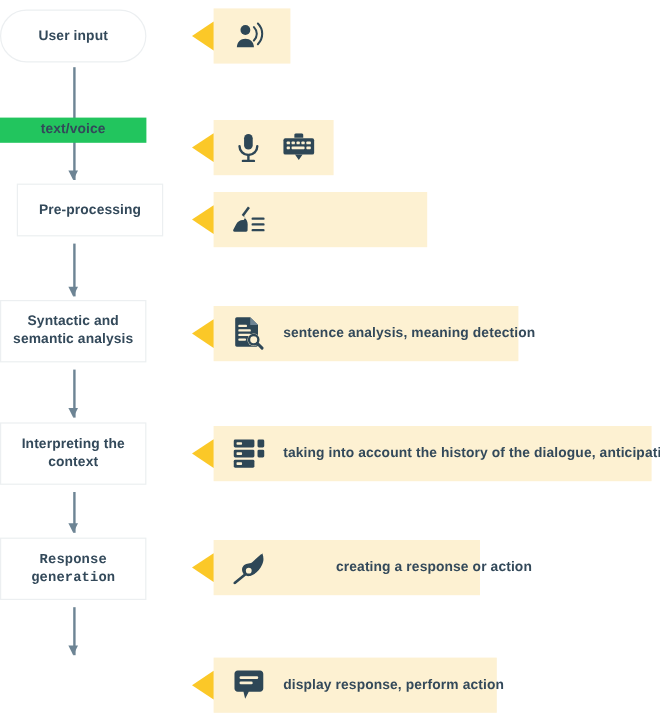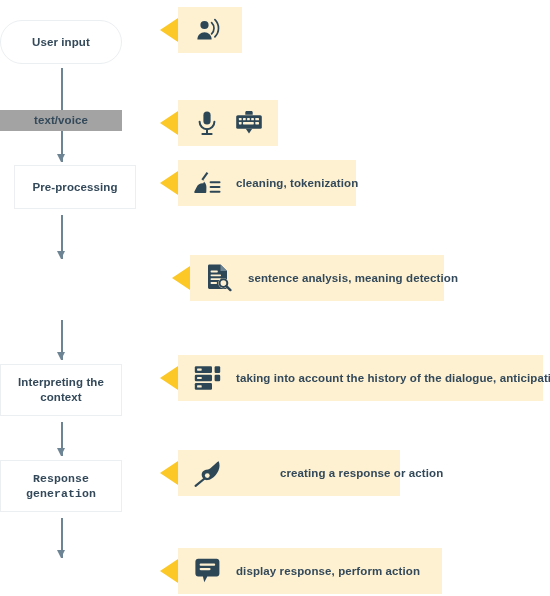--- a/index.html
+++ b/index.html
@@ -19,21 +19,21 @@
   #diagram {
     position: relative;
     width: 550px;
     height: 596px;
   }
 
   
   .flow-col {
     position: absolute;
     left: 0;
-    top: 12px;
+    top: 0;
     width: 122px;
     height: 456px;
   }
 
   .stage-box {
     position: absolute;
     left: 0;
     width: 122px;
     box-sizing: border-box;
     border: 1px solid #eceff1;
@@ -79,21 +79,21 @@
     border-right: 4.5px solid transparent;
     border-top: 8px solid #6d8494;
   }
 
   
   .edge-label {
     position: absolute;
     left: 0;
     width: 122px;
     box-sizing: border-box;
-    background: #a3a3a3;
+    background: #22c55e;
     text-align: center;
     font-size: 11.5px;
     line-height: 15px;
     color: #33495a;
     font-weight: 600;
     letter-spacing: 0.1px;
     padding: 3px 0;
   }
 
   
@@ -161,20 +161,23 @@
 
     <div class="stage-box" style="top:153px;height:44px;margin-left:14px;">
       <span class="stage-label">Pre-processing</span>
     </div>
 
     <div class="connector" style="top:203px;height:44px;">
       <div class="shaft"></div>
       <div class="head"></div>
     </div>
 
+    <div class="stage-box" style="top:250px;height:52px;">
+      <span class="stage-label">Syntactic and semantic analysis</span>
+    </div>
 
     <div class="connector" style="top:308px;height:40px;">
       <div class="shaft"></div>
       <div class="head"></div>
     </div>
 
     <div class="stage-box" style="top:352px;height:52px;">
       <span class="stage-label">Interpreting the context</span>
     </div>
 
@@ -239,24 +242,23 @@
     <div class="callout-arrow" style="left:-18px;"></div>
     <div class="callout-icon">
       <svg width="28" height="26" viewBox="0 0 28 26" fill="none">
         <path d="M13.6 2.1l1.7 1.2-5.2 7.1-1.7-1.2 5.2-7.1z" fill="#2e4756"></path>
         <path d="M8.9 9.5l2.4 1.7-1.2 2.2c-2.6-.3-5.1 1.1-6.4 3.6l-2.3 4.4c-.4.8.2 1.7 1.1 1.7h9.6c.7 0 1.2-.5 1.2-1.2l.1-4.9c0-2.1-.9-4-2.4-5.3l.4-.8-2.5-1.4z" fill="#2e4756"></path>
         <path d="M17.6 12.2h8.9" stroke="#2e4756" stroke-width="2" stroke-linecap="round"></path>
         <path d="M17.6 17h8.9" stroke="#2e4756" stroke-width="2" stroke-linecap="round"></path>
         <path d="M17.6 21.8h8.9" stroke="#2e4756" stroke-width="2" stroke-linecap="round"></path>
       </svg>
     </div>
-    <span class="callout-text">cleaning, tokenization</span>
-  </div>
-
-  <div class="callout" style="left:190px;top:255px;width:254px;">
+  </div>
+
+  <div class="callout" style="left:178px;top:255px;width:254px;">
     <div class="callout-arrow" style="left:-18px;"></div>
     <div class="callout-icon">
       <svg width="26" height="28" viewBox="0 0 26 28" fill="none">
         <path d="M2 1.8C2 1 2.6.4 3.4.4h11.1l6.5 6.5v16.7c0 .8-.6 1.4-1.4 1.4H3.4c-.8 0-1.4-.6-1.4-1.4V1.8z" fill="#2e4756"></path>
         <path d="M14.5.4l6.5 6.5h-6.5V.4z" fill="#6d8494"></path>
         <rect x="4.6" y="6.6" width="7.2" height="1.9" rx="0.7" fill="#fdf1d2"></rect>
         <rect x="4.6" y="10.4" width="10.4" height="1.9" rx="0.7" fill="#fdf1d2"></rect>
         <rect x="4.6" y="14.2" width="10.4" height="1.9" rx="0.7" fill="#fdf1d2"></rect>
         <rect x="4.6" y="18" width="6.4" height="1.9" rx="0.7" fill="#fdf1d2"></rect>
         <circle cx="17.4" cy="19.1" r="5.2" fill="#fdf1d2"></circle>
@@ -289,21 +291,21 @@
     <div class="callout-icon">
       <svg width="27" height="27" viewBox="0 0 27 27" fill="none">
         <path d="M24.6 1.1c1.2 3.2 1.4 6-.2 9.6-1.4 3.2-3.9 6.1-7.1 8.1-1.1.7-2.4 1.2-3.7 1.3-3.1.3-5.7-2-5.9-5-.2-2.7 1.7-5 4.4-5.4l1.9-.3c.9-.1 1.7-.5 2.4-1.1l6.4-5.8c.6-.6 1.5-.4 1.8-1.4z" fill="#2e4756"></path>
         <path d="M11.8 17.5L1.6 25.8" stroke="#2e4756" stroke-width="2.2" stroke-linecap="round"></path>
         <circle cx="13.3" cy="15.6" r="2.4" fill="#fdf1d2"></circle>
       </svg>
     </div>
     <span class="callout-text">creating a response or action</span>
   </div>
 
-  <div class="callout" style="left:178px;top:548px;width:264px;">
+  <div class="callout" style="left:178px;top:548px;width:236px;">
     <div class="callout-arrow" style="left:-18px;"></div>
     <div class="callout-icon">
       <svg width="27" height="26" viewBox="0 0 27 26" fill="none">
         <path d="M1.4 3.5C1.4 2 2.6.8 4.1.8h18.6c1.5 0 2.7 1.2 2.7 2.7v12.2c0 1.5-1.2 2.7-2.7 2.7h-9.4l-3 5.9-1.4-5.9H4.1c-1.5 0-2.7-1.2-2.7-2.7V3.5z" fill="#2e4756"></path>
         <rect x="5.6" y="5.6" width="15.6" height="2.2" rx="1.1" fill="#fdf1d2"></rect>
         <rect x="5.6" y="10" width="11" height="2.2" rx="1.1" fill="#fdf1d2"></rect>
       </svg>
     </div>
     <span class="callout-text">display response, perform action</span>
   </div>

